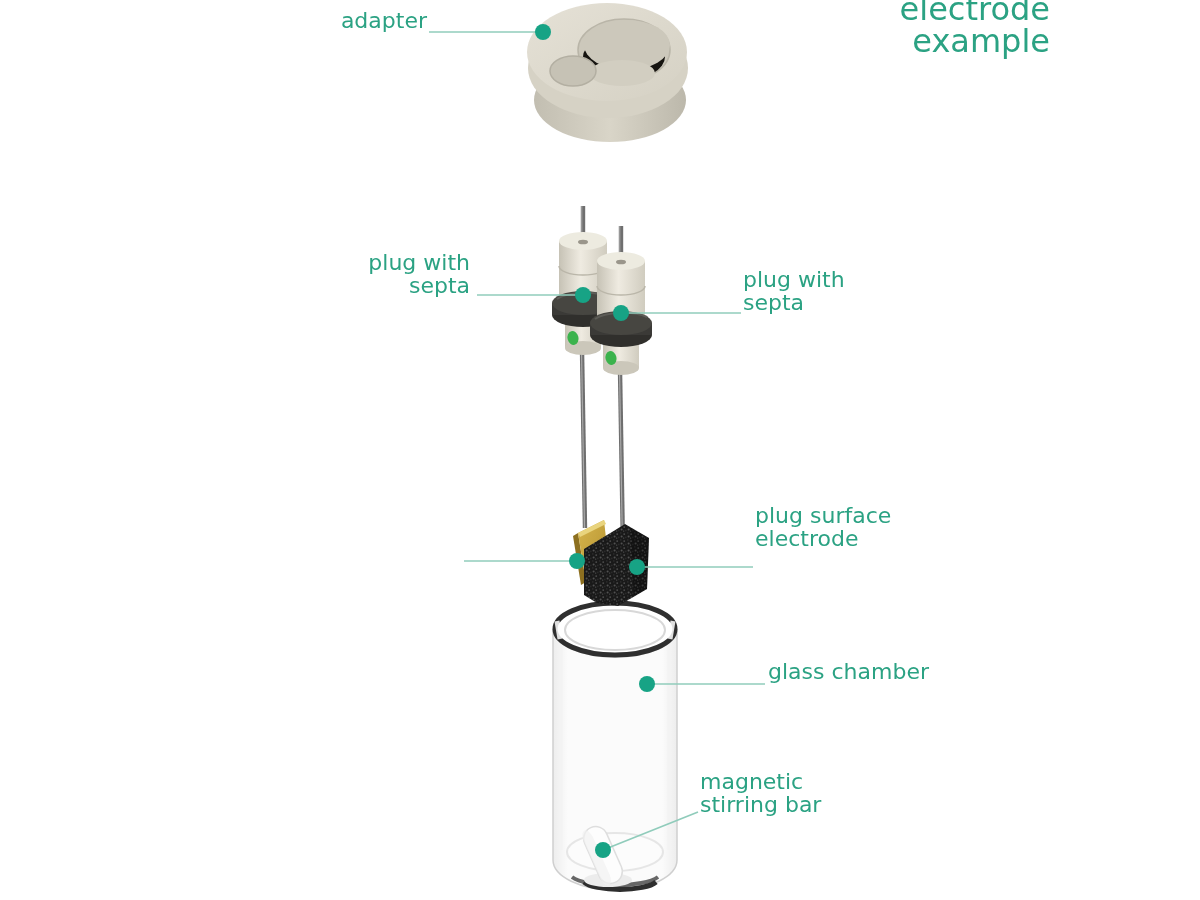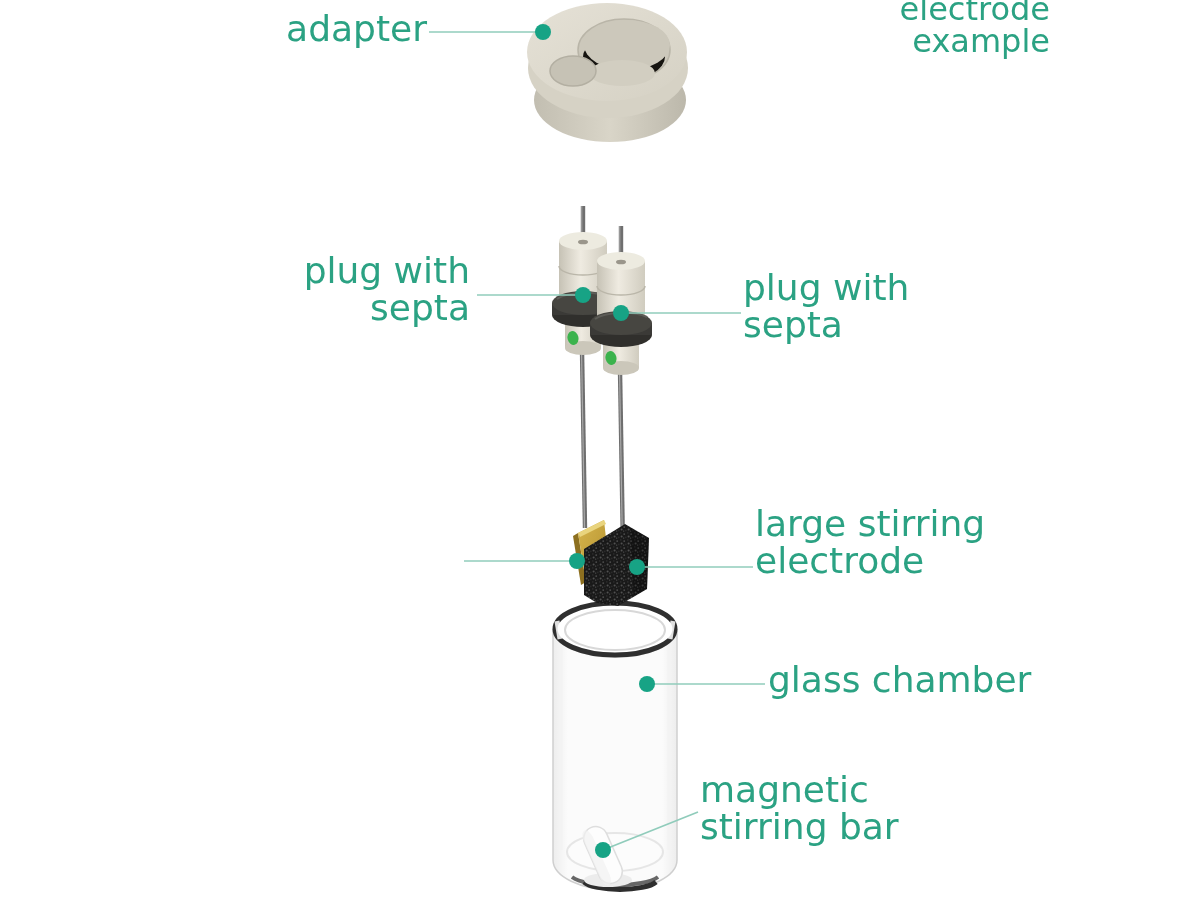--- a/index.html
+++ b/index.html
@@ -7,21 +7,21 @@
     --septum-green:#3bb34d; --plug-body:#e9e5da; --plug-shade:#c7c3b6;
     --oring:#3b3a37; --wire:#6f6f6f; --gold:#c9a63e; --gold-dark:#8d7020;
     --gold-light:#e9d47e; --carbon:#191919; --adapter-top:#e0dcd1;
     --adapter-side:#d6d2c5; --adapter-recess:#ccc8bb; --glass-edge:#cfcfcf;
     --rim-dark:#2f2f2f; --background:#ffffff;
   }
   html,body{margin:0;padding:0;background:var(--background);}
   .stage{position:relative;width:1200px;height:900px;overflow:hidden;
          font-family:"DejaVu Sans","Liberation Sans",sans-serif;}
   .art{position:absolute;left:0;top:0;width:1200px;height:900px;}
-  .label{position:absolute;font-size:36px;line-height:1.04;color:var(--label-text);
+  .label{position:absolute;font-size:22px;line-height:1.04;color:var(--label-text);
          white-space:nowrap;}
   .label.r{text-align:right;}
   .title{position:absolute;font-size:32px;line-height:1.0;color:var(--label-text);
          text-align:right;white-space:nowrap;}
 </style>
 </head>
 <body>
 
 <div class="stage">
 
@@ -158,21 +158,21 @@
     <div>septa</div>
   </div>
 
   <div class="label" style="left:743px; top:269px;">
     <div>plug with</div>
     <div>septa</div>
   </div>
 
 
   <div class="label" style="left:755px; top:505px;">
-    <div>large stirring</div>
+    <div>plug surface</div>
     <div>electrode</div>
   </div>
 
   <div class="label" style="left:768px; top:661px;text-align:center;">glass chamber</div>
 
   <div class="label" style="left:700px; top:771px;">
     <div>magnetic</div>
     <div>stirring bar</div>
   </div>
 

